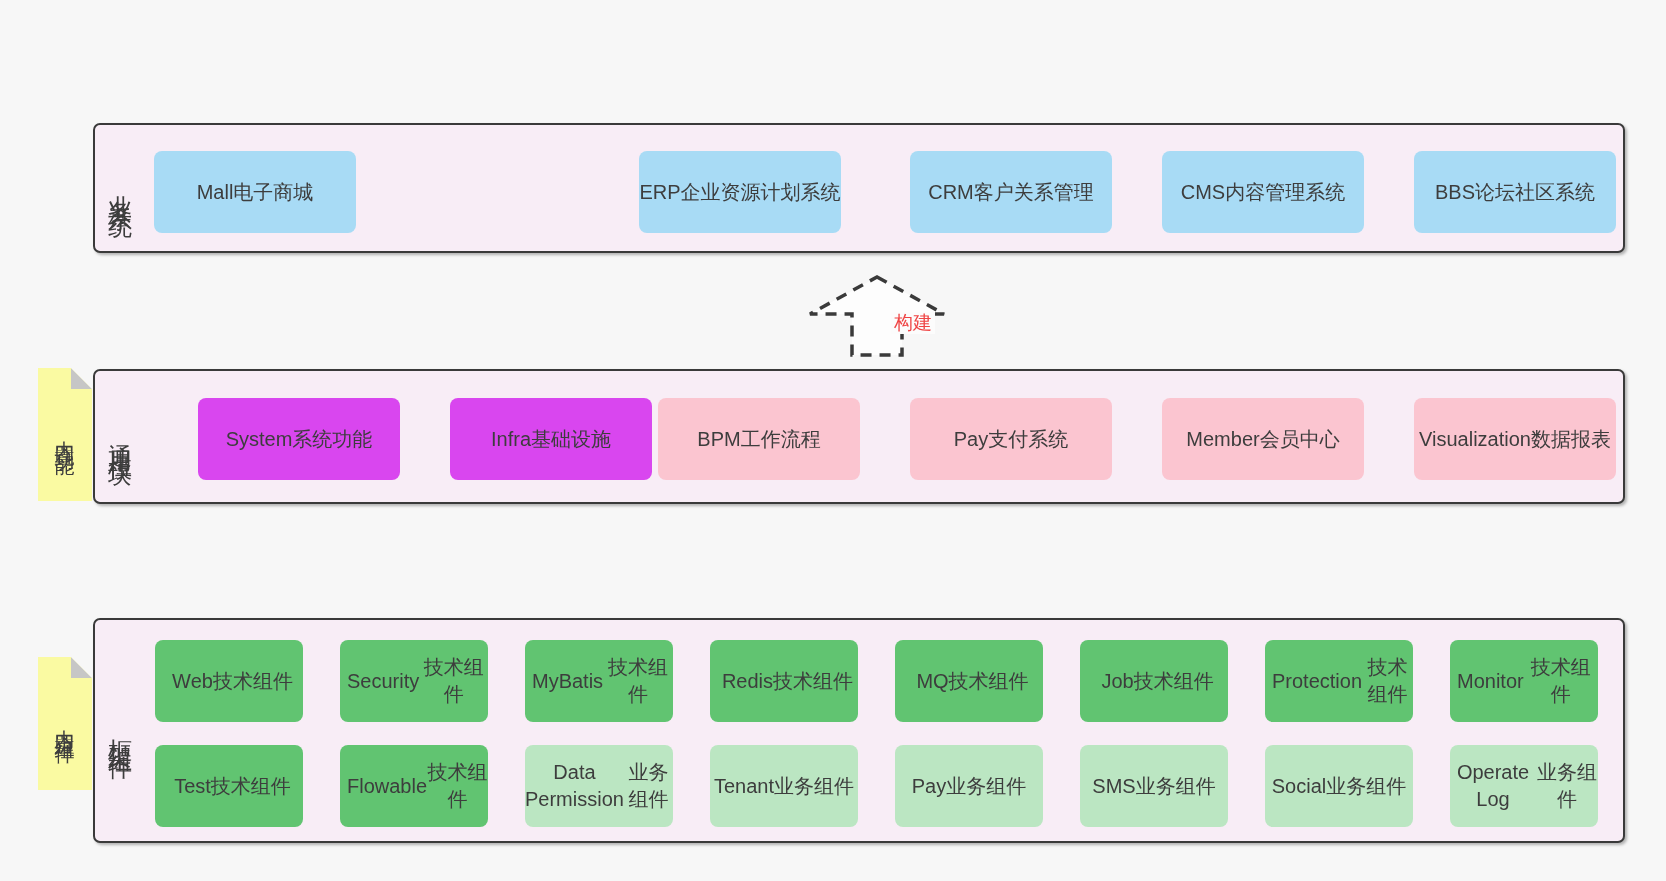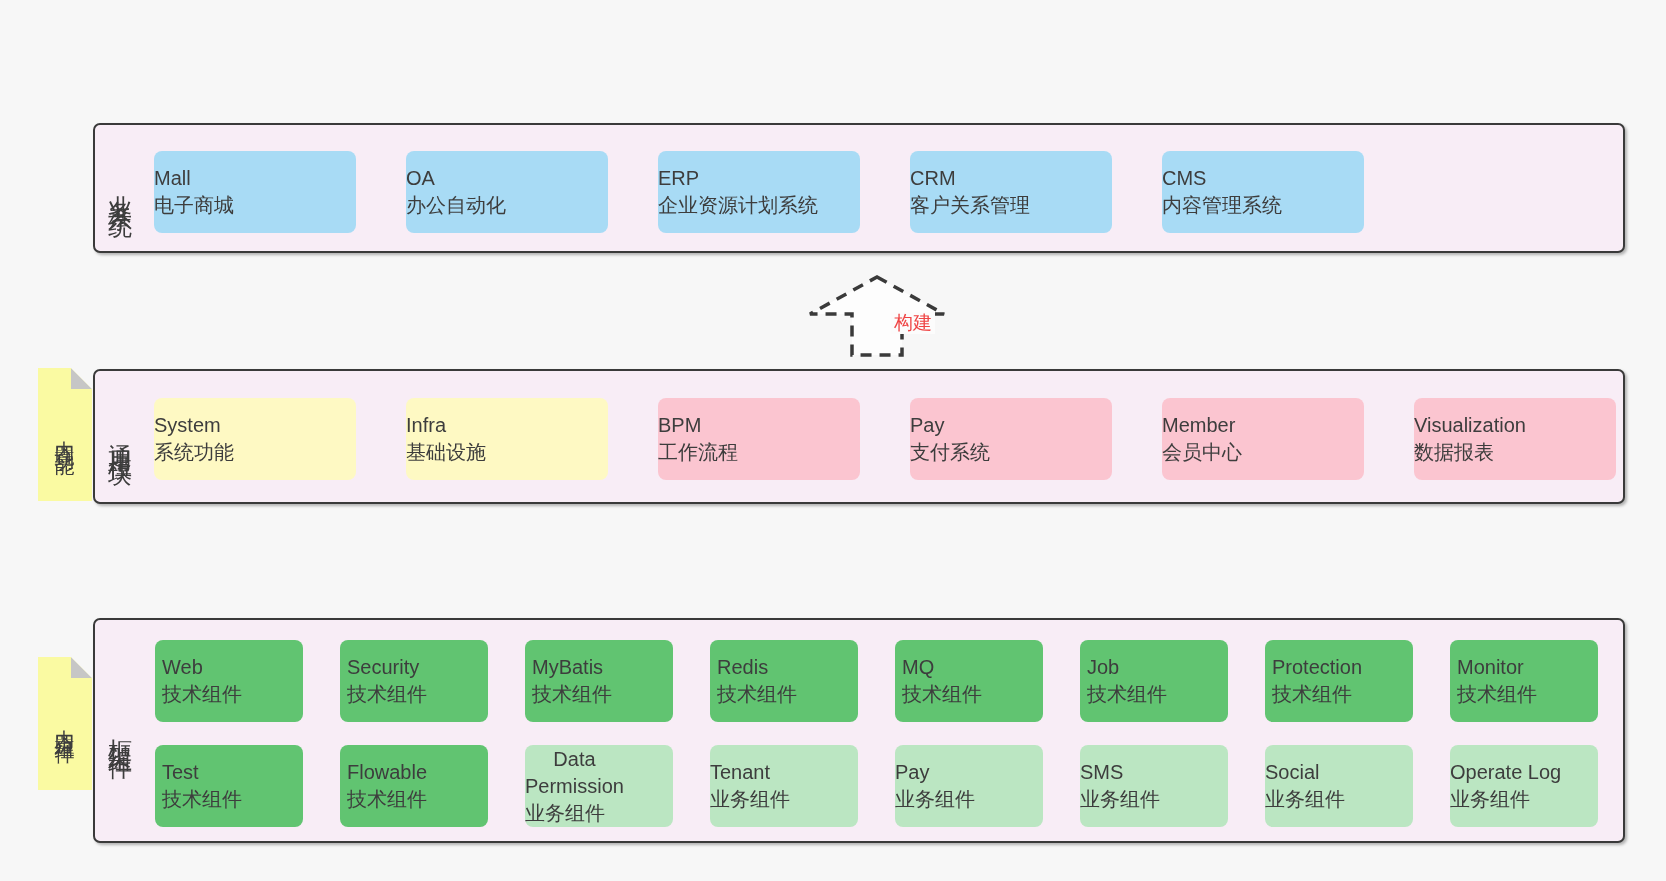--- a/index.html
+++ b/index.html
@@ -26,29 +26,29 @@
 
   .vlabel{
     position:absolute;left:13px;top:50%;transform:translateY(-50%);
     writing-mode:vertical-rl;text-orientation:upright;
     font-size:24px;letter-spacing:6px;line-height:1;color:#3d3d3d;
   }
 
   
   .box{
     position:absolute;border-radius:8px;
-    display:flex;flex-direction:column;align-items:flex-start;justify-content:center;
+    display:flex;flex-direction:row;align-items:center;justify-content:center;
     text-align:center;font-size:20px;line-height:27px;color:#3d3d3d;
     box-sizing:border-box;
   }
   .w202{width:202px;height:82px;}
   .w148{width:148px;height:82px;}
   .bt,.bs{white-space:pre-line;}
   .blue{background:#a8dbf5;}
-  .red{background:#fef9c3;}
+  .red{background:#d946ef;margin-left:44px;}
   .pink{background:#fbc5d0;}
   .green{background:#61c471;padding-left:7px;}
   .green-lt{background:#bbe6c2;}
 
   
   .note{
     position:absolute;left:38px;width:54px;height:133px;
     background:#fafaa2;
     clip-path:polygon(0 0,calc(100% - 21px) 0,100% 21px,100% 100%,0 100%);
     display:flex;align-items:center;justify-content:center;
@@ -80,35 +80,35 @@
 <body>
 
 <div class="diagram">
 
   <section class="layer layer-1">
     <div class="vlabel">业务系统</div>
     <div class="box blue w202" style="left:59px;top:26px">
       <div class="bt">Mall</div>
       <div class="bs">电子商城</div>
     </div>
-    <div class="box blue w202" style="left:311px;top:26px">
-      <div class="bt">OA</div>
-      <div class="bs">办公自动化</div>
-    </div>
-    <div class="box blue w202" style="left:563px;top:26px">
+    <div class="box blue w202" style="left:544px;top:26px">
       <div class="bt">ERP</div>
       <div class="bs">企业资源计划系统</div>
     </div>
     <div class="box blue w202" style="left:815px;top:26px">
       <div class="bt">CRM</div>
       <div class="bs">客户关系管理</div>
     </div>
     <div class="box blue w202" style="left:1067px;top:26px">
       <div class="bt">CMS</div>
       <div class="bs">内容管理系统</div>
+    </div>
+    <div class="box blue w202" style="left:1319px;top:26px">
+      <div class="bt">BBS</div>
+      <div class="bs">论坛社区系统</div>
     </div>
   </section>
 
   <div class="arrow arrow-1">
     <svg width="140" height="84" viewBox="0 0 140 84">
       <polygon points="70,3 137,40 95,40 95,81 45,81 45,40 3,40" fill="#fdfdfd" stroke="#3a3a3a" stroke-width="3.5" stroke-dasharray="11 8" stroke-linejoin="miter"></polygon>
     </svg>
     <span class="alabel">构建</span>
   </div>
 

